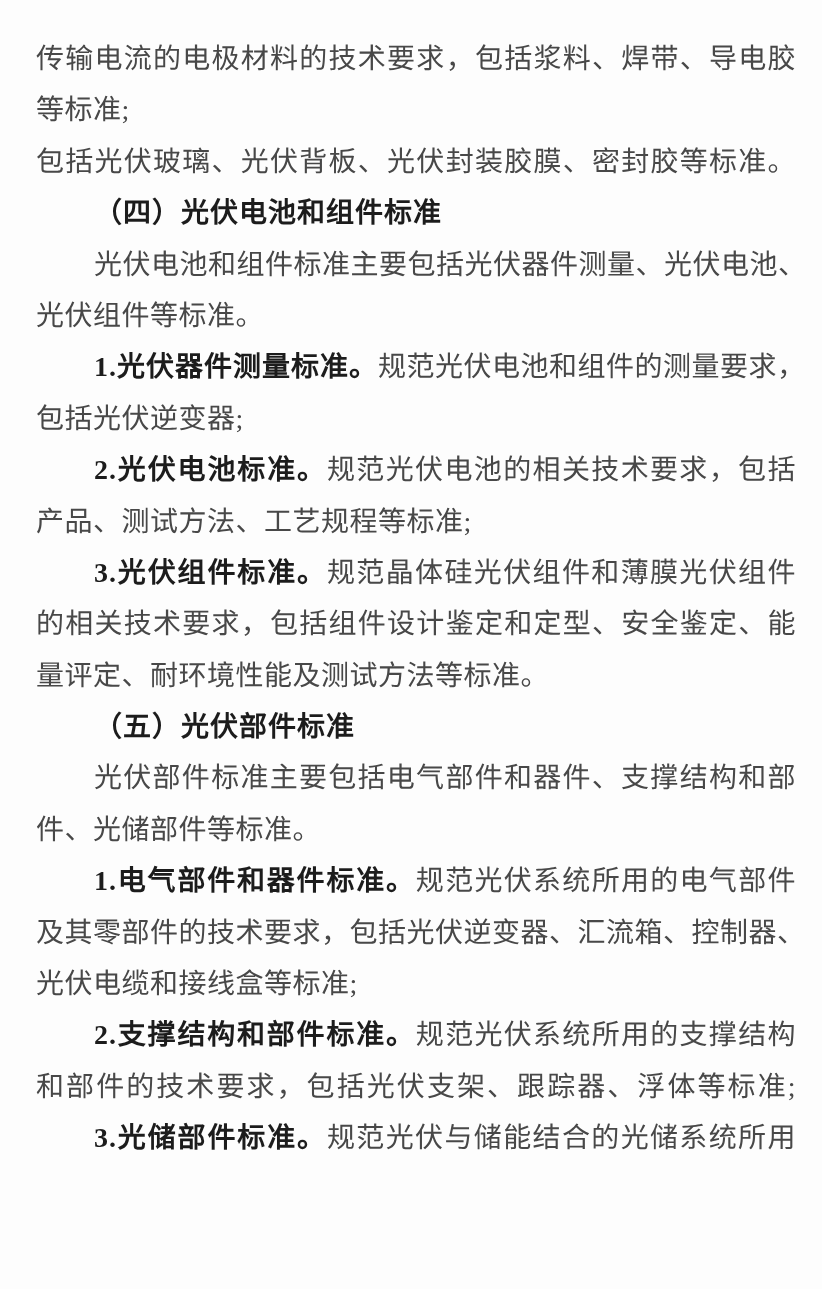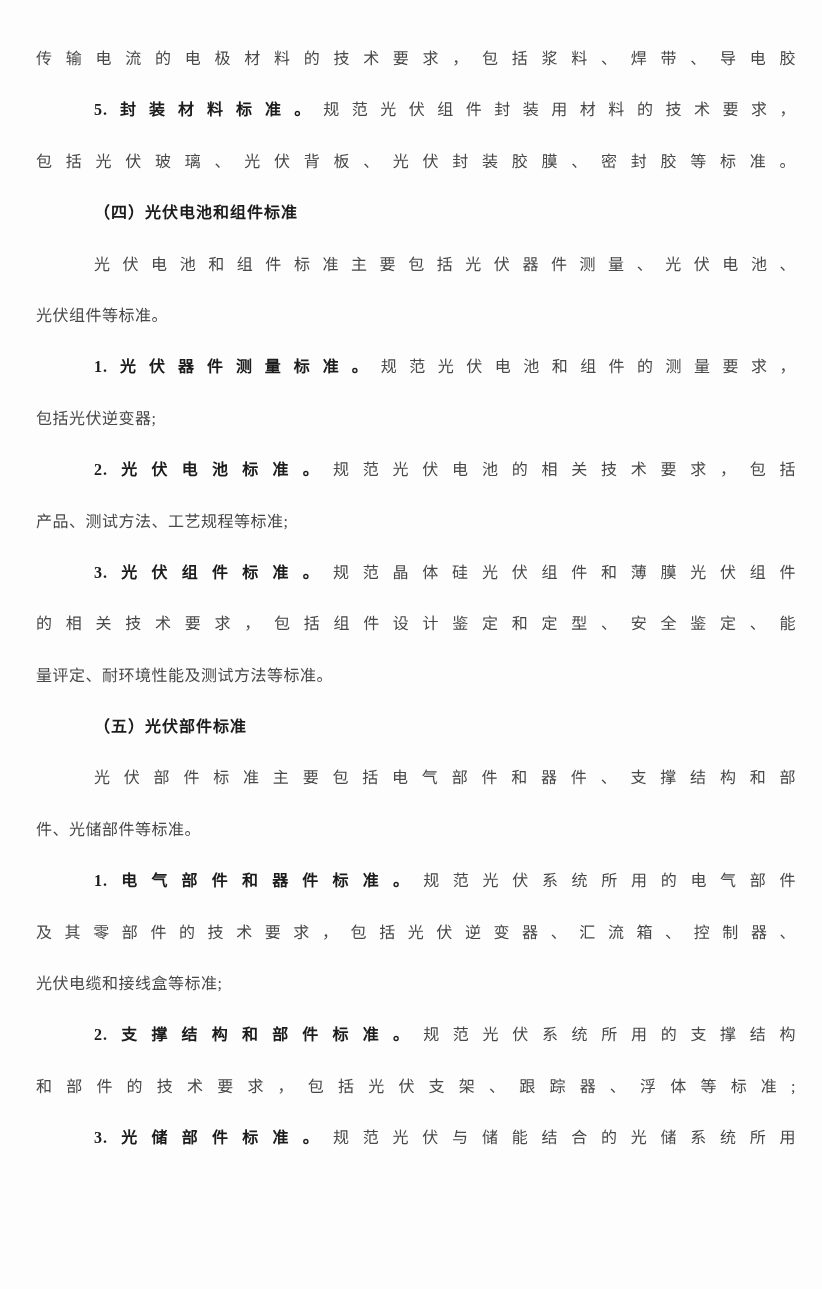--- a/index.html
+++ b/index.html
@@ -16,21 +16,21 @@
   .page {
     box-sizing: border-box;
     width: 822px;
     height: 1289px;
     padding: 33px 26px 0 36px;
   }
   .doc-body {
     width: 760px;
   }
   .line {
-    font-size: 16px;
+    font-size: 28px;
     line-height: 51.4px;
     height: 51.4px;
     color: #484848;
     white-space: nowrap;
     text-align: justify;
     text-justify: inter-character;
     letter-spacing: 0.5px;
   }
   .line.fill {
     text-align-last: justify;
@@ -50,22 +50,22 @@
   }
 </style>
 </head>
 <body style="background: rgb(253, 253, 253);">
 
 <div class="page">
   <div class="doc-body">
       <div class="line fill" style="color: rgb(72, 72, 72);">
     <span class="body-text">传输电流的电极材料的技术要求，包括浆料、焊带、导电胶</span>
   </div>
-      <div class="line indent fill" style="color: rgb(72, 72, 72);">
-    <b class="lead" style="color: rgb(28, 28, 28);">5.封装材料标准。</b><span class="body-text">规范光伏组件封装用材料的技术要求，</span>
+      <div class="line" style="color: rgb(72, 72, 72);">
+    <span class="body-text">等标准;</span>
   </div>
       <div class="line fill" style="color: rgb(72, 72, 72);">
     <span class="body-text">包括光伏玻璃、光伏背板、光伏封装胶膜、密封胶等标准。</span>
   </div>
       <div class="line indent heading" style="color: rgb(28, 28, 28);">
     <b class="lead" style="color: rgb(28, 28, 28); margin-top: 28px;">（四）光伏电池和组件标准</b><span class="body-text"></span>
   </div>
       <div class="line indent fill" style="color: rgb(72, 72, 72);">
     <span class="body-text">光伏电池和组件标准主要包括光伏器件测量、光伏电池、</span>
   </div>

